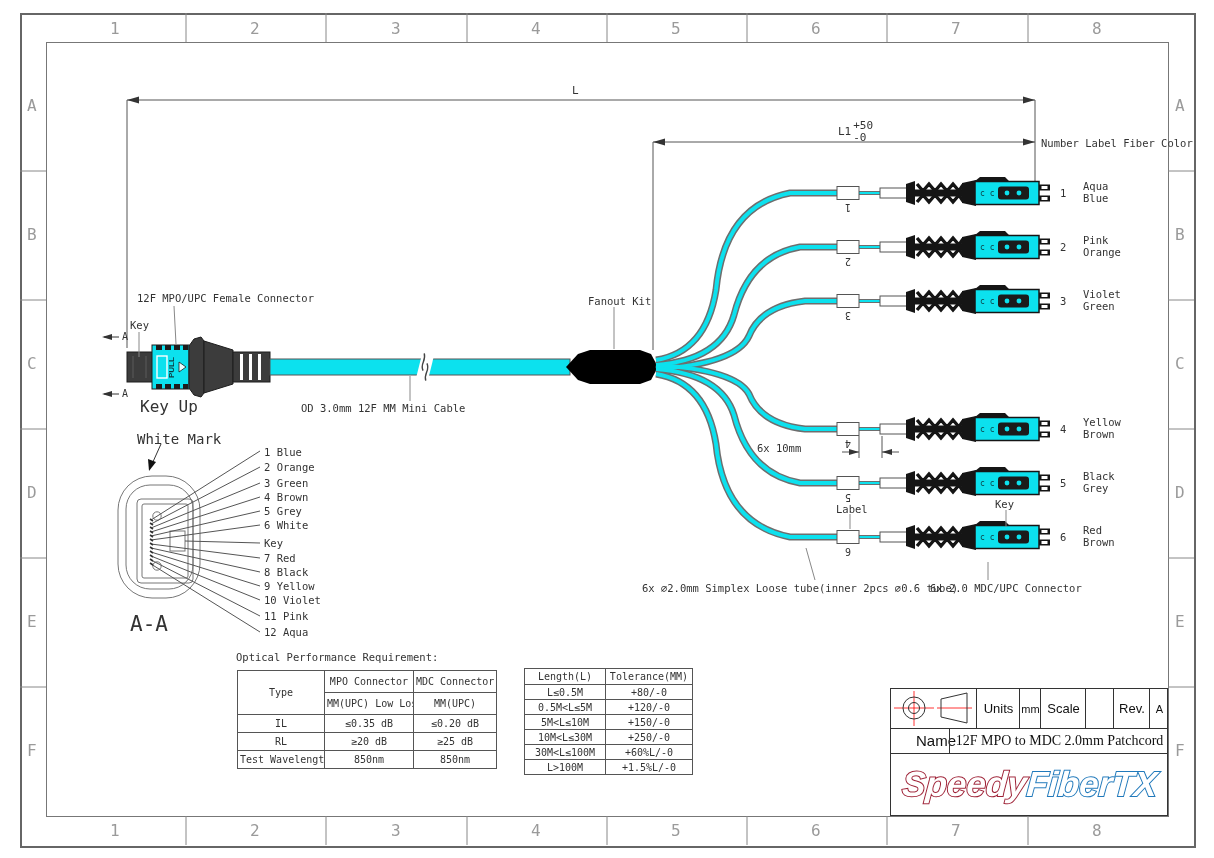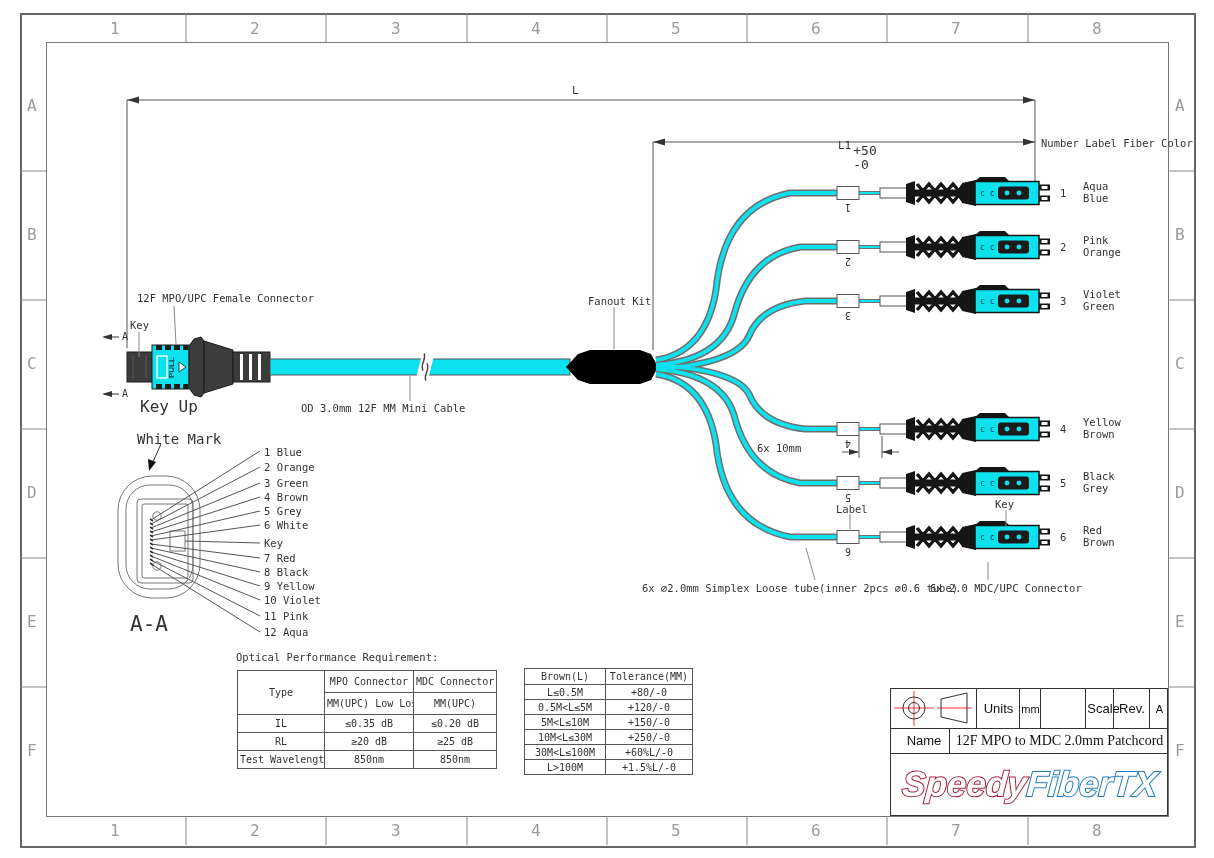--- a/index.html
+++ b/index.html
@@ -290,21 +290,21 @@
         <line x1="150" y1="551" x2="153" y2="553"></line>
           <line x1="150" y1="555" x2="153" y2="557"></line>
         <line x1="150" y1="559" x2="153" y2="561"></line>
           <line x1="150" y1="563" x2="153" y2="565"></line>
       </g>
     </g>
   </svg>
 
   <div class="abs cad" style="left:572px;top:85px;font-size:11px;">L</div>
   <div class="abs" style="left:838px;top:120px;">
-    <span class="cad" style="font-size:11px;vertical-align:middle;">L1</span><span style="display:inline-block;vertical-align:middle;margin-left:2px;font-size:13px;line-height:1.1;font-family:'DejaVu Sans Mono',monospace;color:#333;margin-top:24px;"><span style="display:block;">+50</span><span style="display:block;">-0</span></span>
+    <span class="cad" style="font-size:11px;vertical-align:middle;">L1</span><span style="display:inline-block;vertical-align:middle;margin-left:2px;font-size:11px;line-height:1.1;font-family:'DejaVu Sans Mono',monospace;color:#333;"><span style="display:block;">+50</span><span style="display:block;">-0</span></span>
   </div>
   <div class="abs cad" style="left:757px;top:442px;">6x 10mm</div>
 
   <div class="abs cad" style="left:137px;top:292px;">12F MPO/UPC Female Connector</div>
   <div class="abs cad" style="left:130px;top:319px;">Key</div>
   <div class="abs cad" style="left:122px;top:331px;font-size:10px;">A</div>
   <div class="abs cad" style="left:122px;top:388px;font-size:10px;">A</div>
   <div class="abs cad" style="left:140px;top:398px;font-size:16px;">Key Up</div>
   <div class="abs cad" style="left:301px;top:402px;">OD 3.0mm 12F MM Mini Cable</div>
   <div class="abs cad" style="left:588px;top:295px;">Fanout Kit</div>
@@ -387,21 +387,21 @@
       <td>Test Wavelength</td>
       <td>850nm</td>
       <td>850nm</td>
     </tr>
   </tbody>
     </table>
 
   <table class="abs" style="left:524px;top:668px;width:158px;">
     <tbody>
         <tr style="height:16px;">
-      <td style="width:76px;">Brown(L)</td>
+      <td style="width:76px;">Length(L)</td>
       <td style="width:82px;">Tolerance(MM)</td>
     </tr>
     <tr style="height:15px;">
           <td>L≤0.5M</td>
           <td>+80/-0</td>
         </tr>
     <tr style="height:15px;">
           <td>0.5M&lt;L≤5M</td>
           <td>+120/-0</td>
         </tr>
@@ -429,27 +429,27 @@
     <svg class="abs" style="left:0;top:0;" width="85" height="39">
       <line x1="3" y1="19" x2="43" y2="19" stroke="#ff0000" stroke-width="0.8"></line>
       <line x1="23" y1="2" x2="23" y2="37" stroke="#ff0000" stroke-width="0.8"></line>
       <circle cx="23" cy="19" r="11" fill="none" stroke="#333"></circle>
       <circle cx="23" cy="19" r="5.5" fill="none" stroke="#333"></circle>
       <line x1="46" y1="19" x2="81" y2="19" stroke="#ff0000" stroke-width="0.8"></line>
       <polygon points="50,10 76,4 76,34 50,28" fill="none" stroke="#333"></polygon>
     </svg>
     <div class="tb-cell" style="left:85px;top:0;width:43px;height:39px;font-size:13px;">Units</div>
     <div class="tb-cell" style="left:128px;top:0;width:21px;height:39px;font-size:11px;">mm</div>
-    <div class="tb-cell" style="left:149px;top:0;width:45px;height:39px;font-size:13px;padding-left:40px;">Scale</div>
+    <div class="tb-cell" style="left:149px;top:0;width:45px;height:39px;font-size:13px;">Scale</div>
     <div class="tb-cell" style="left:194px;top:0;width:28px;height:39px;font-size:11px;"></div>
     <div class="tb-cell" style="left:222px;top:0;width:36px;height:39px;font-size:13px;">Rev.</div>
     <div class="tb-cell" style="left:258px;top:0;width:19px;height:39px;font-size:11px;">A</div>
 
     <div class="tb-row" style="left:0;top:39px;width:277px;height:0;"></div>
-    <div class="tb-cell" style="left:4px;top:39px;width:58px;height:25px;font-size:13px;border-left:none;">Name</div>
+    <div class="tb-cell" style="left:16px;top:39px;width:58px;height:25px;font-size:15px;border-left:none;">Name</div>
     <div class="tb-cell" style="left:58px;top:39px;width:219px;height:25px;font-size:14px;font-family:'Liberation Serif',serif;text-align:right;">12F MPO to MDC 2.0mm Patchcord</div>
 
     <div class="tb-row" style="left:0;top:64px;width:277px;height:0;"></div>
     <svg class="abs" style="left:0;top:64px;" width="277" height="62">
       <text x="138" y="43" text-anchor="middle" font-size="35" font-style="italic" font-weight="bold" font-family="Liberation Sans,sans-serif" paint-order="stroke" transform="skewX(-4) translate(3,0)">
         <tspan fill="#ffffff" stroke="#9e2136" stroke-width="2">Speedy</tspan><tspan fill="#ffffff" stroke="#2079bb" stroke-width="2">FiberTX</tspan>
       </text>
     </svg>
   </div>
 

